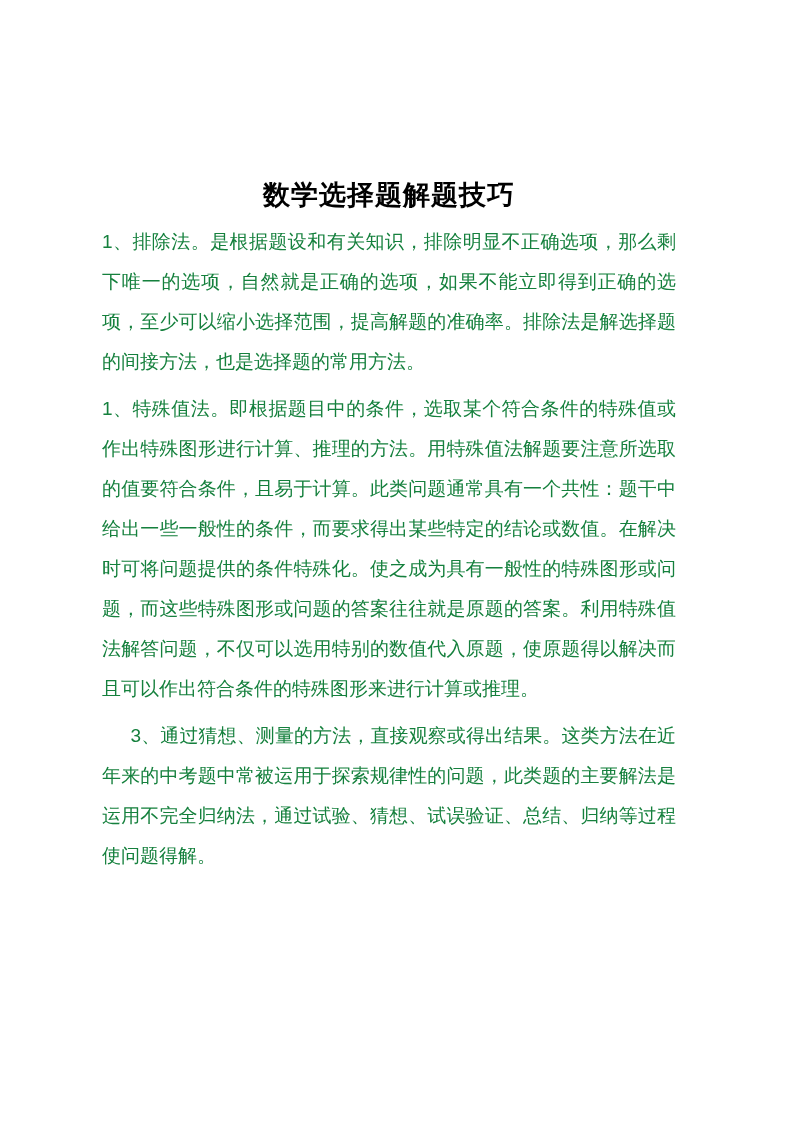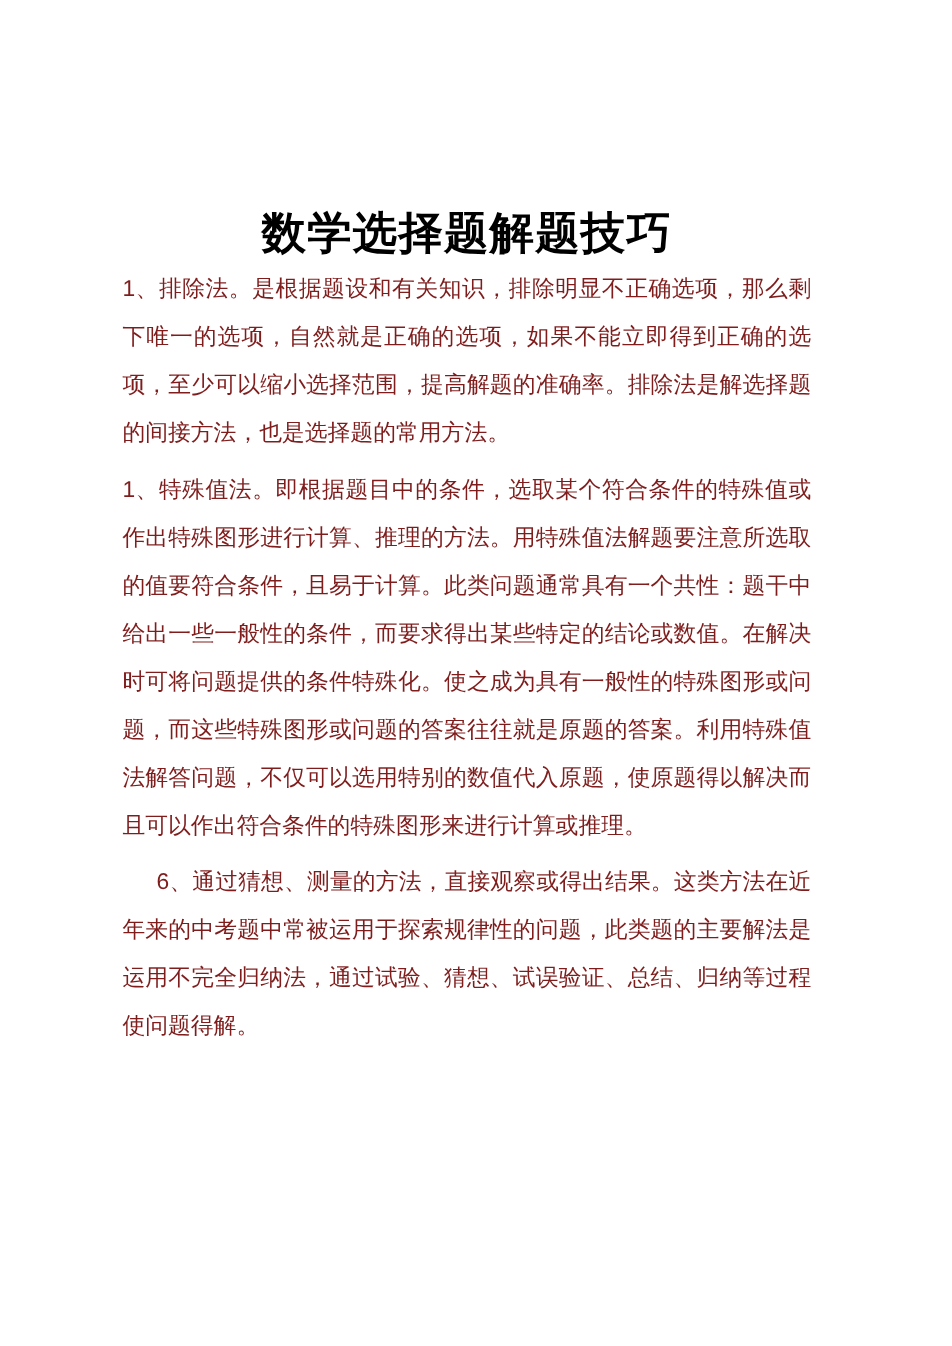--- a/index.html
+++ b/index.html
@@ -16,43 +16,43 @@
     font-family: "Liberation Sans", sans-serif;
   }
   .content {
     position: absolute;
     left: 102px;
     top: 178px;
     width: 574px;
   }
   .doc-title {
     margin: 0 0 10px 0;
-    font-size: 37px;
+    font-size: 27px;
     line-height: 34px;
     font-weight: bold;
     text-align: center;
     color: #000000;
     letter-spacing: 1px;
   }
   .para {
     margin: 0 0 7px 0;
     font-size: 19px;
     line-height: 40px;
     text-align: justify;
     text-justify: inter-ideograph;
-    color: #7f1d1d;
+    color: #15803d;
     word-break: break-all;
   }
   .para.indent-first {
     text-indent: 1.5em;
   }
 </style>
 </head>
 <body>
 
 <div class="page">
   <div class="content">
     <h1 class="doc-title">数学选择题解题技巧</h1>
     <p class="para">1、排除法。是根据题设和有关知识，排除明显不正确选项，那么剩下唯一的选项，自然就是正确的选项，如果不能立即得到正确的选项，至少可以缩小选择范围，提高解题的准确率。排除法是解选择题的间接方法，也是选择题的常用方法。</p>
     <p class="para">1、特殊值法。即根据题目中的条件，选取某个符合条件的特殊值或作出特殊图形进行计算、推理的方法。用特殊值法解题要注意所选取的值要符合条件，且易于计算。此类问题通常具有一个共性：题干中给出一些一般性的条件，而要求得出某些特定的结论或数值。在解决时可将问题提供的条件特殊化。使之成为具有一般性的特殊图形或问题，而这些特殊图形或问题的答案往往就是原题的答案。利用特殊值法解答问题，不仅可以选用特别的数值代入原题，使原题得以解决而且可以作出符合条件的特殊图形来进行计算或推理。</p>
-    <p class="para indent-first">6、通过猜想、测量的方法，直接观察或得出结果。这类方法在近年来的中考题中常被运用于探索规律性的问题，此类题的主要解法是运用不完全归纳法，通过试验、猜想、试误验证、总结、归纳等过程使问题得解。</p>
+    <p class="para indent-first">3、通过猜想、测量的方法，直接观察或得出结果。这类方法在近年来的中考题中常被运用于探索规律性的问题，此类题的主要解法是运用不完全归纳法，通过试验、猜想、试误验证、总结、归纳等过程使问题得解。</p>
   </div>
 </div>
 
 </body></html>

